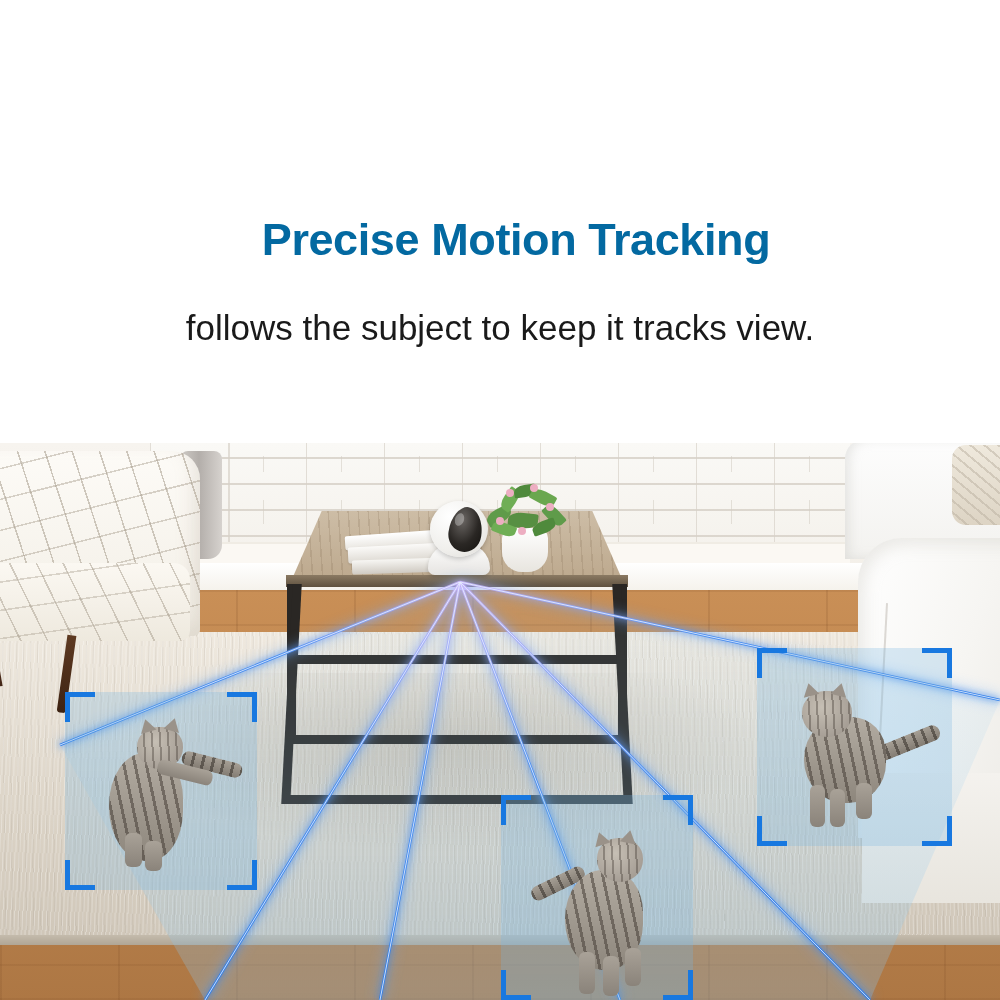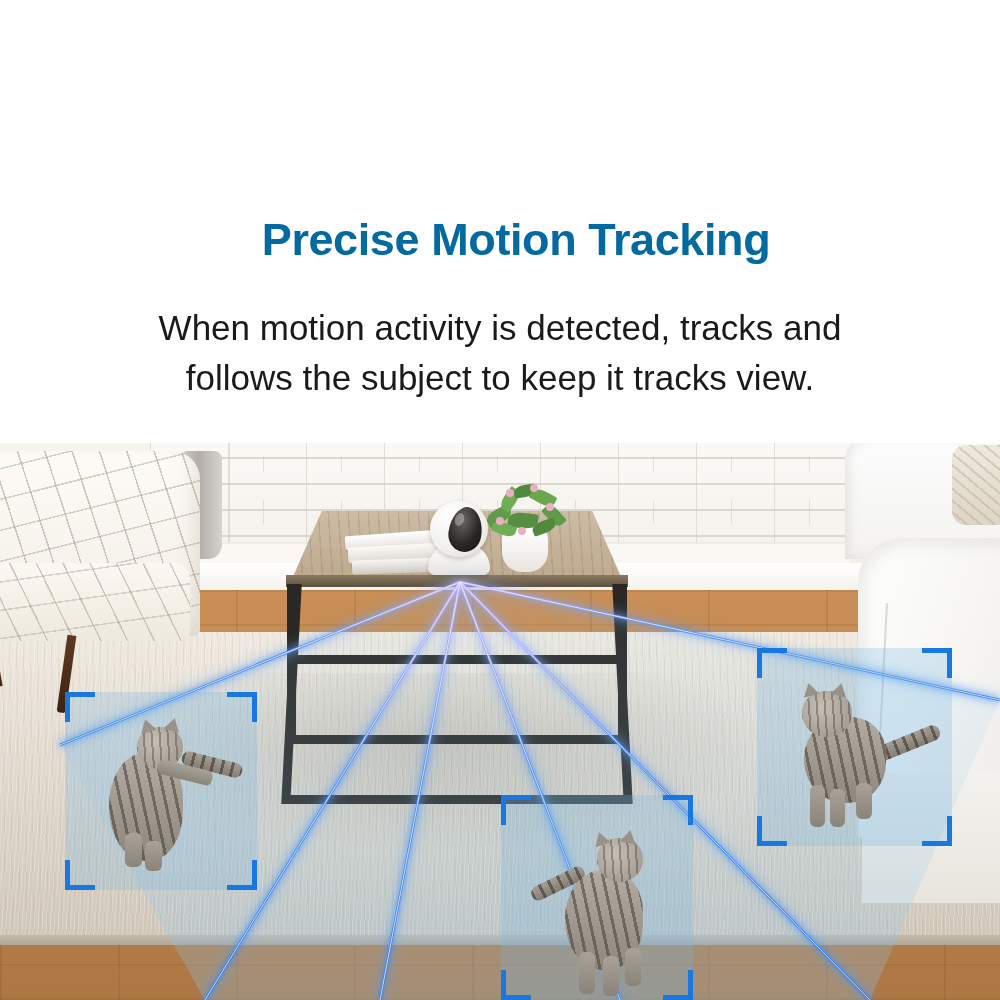--- a/index.html
+++ b/index.html
@@ -190,21 +190,20 @@
   .cat-leg { position:absolute; background:linear-gradient(#a9a298,#8a837a); border-radius:6px; }
 </style>
 </head>
 <body>
 
 <div class="page">
 
   <div class="header">
     <div class="title">Precise Motion Tracking</div>
     <div class="subtitle">
-      <div>When motion activity is detected, tracks and</div>
       <div>follows the subject to keep it tracks view.</div>
     </div>
   </div>
 
   <div class="photo">
 
     <div class="wall"></div>
     <div class="brick"></div>
     <div class="brick2"></div>
     <div class="wallpanel"></div>

